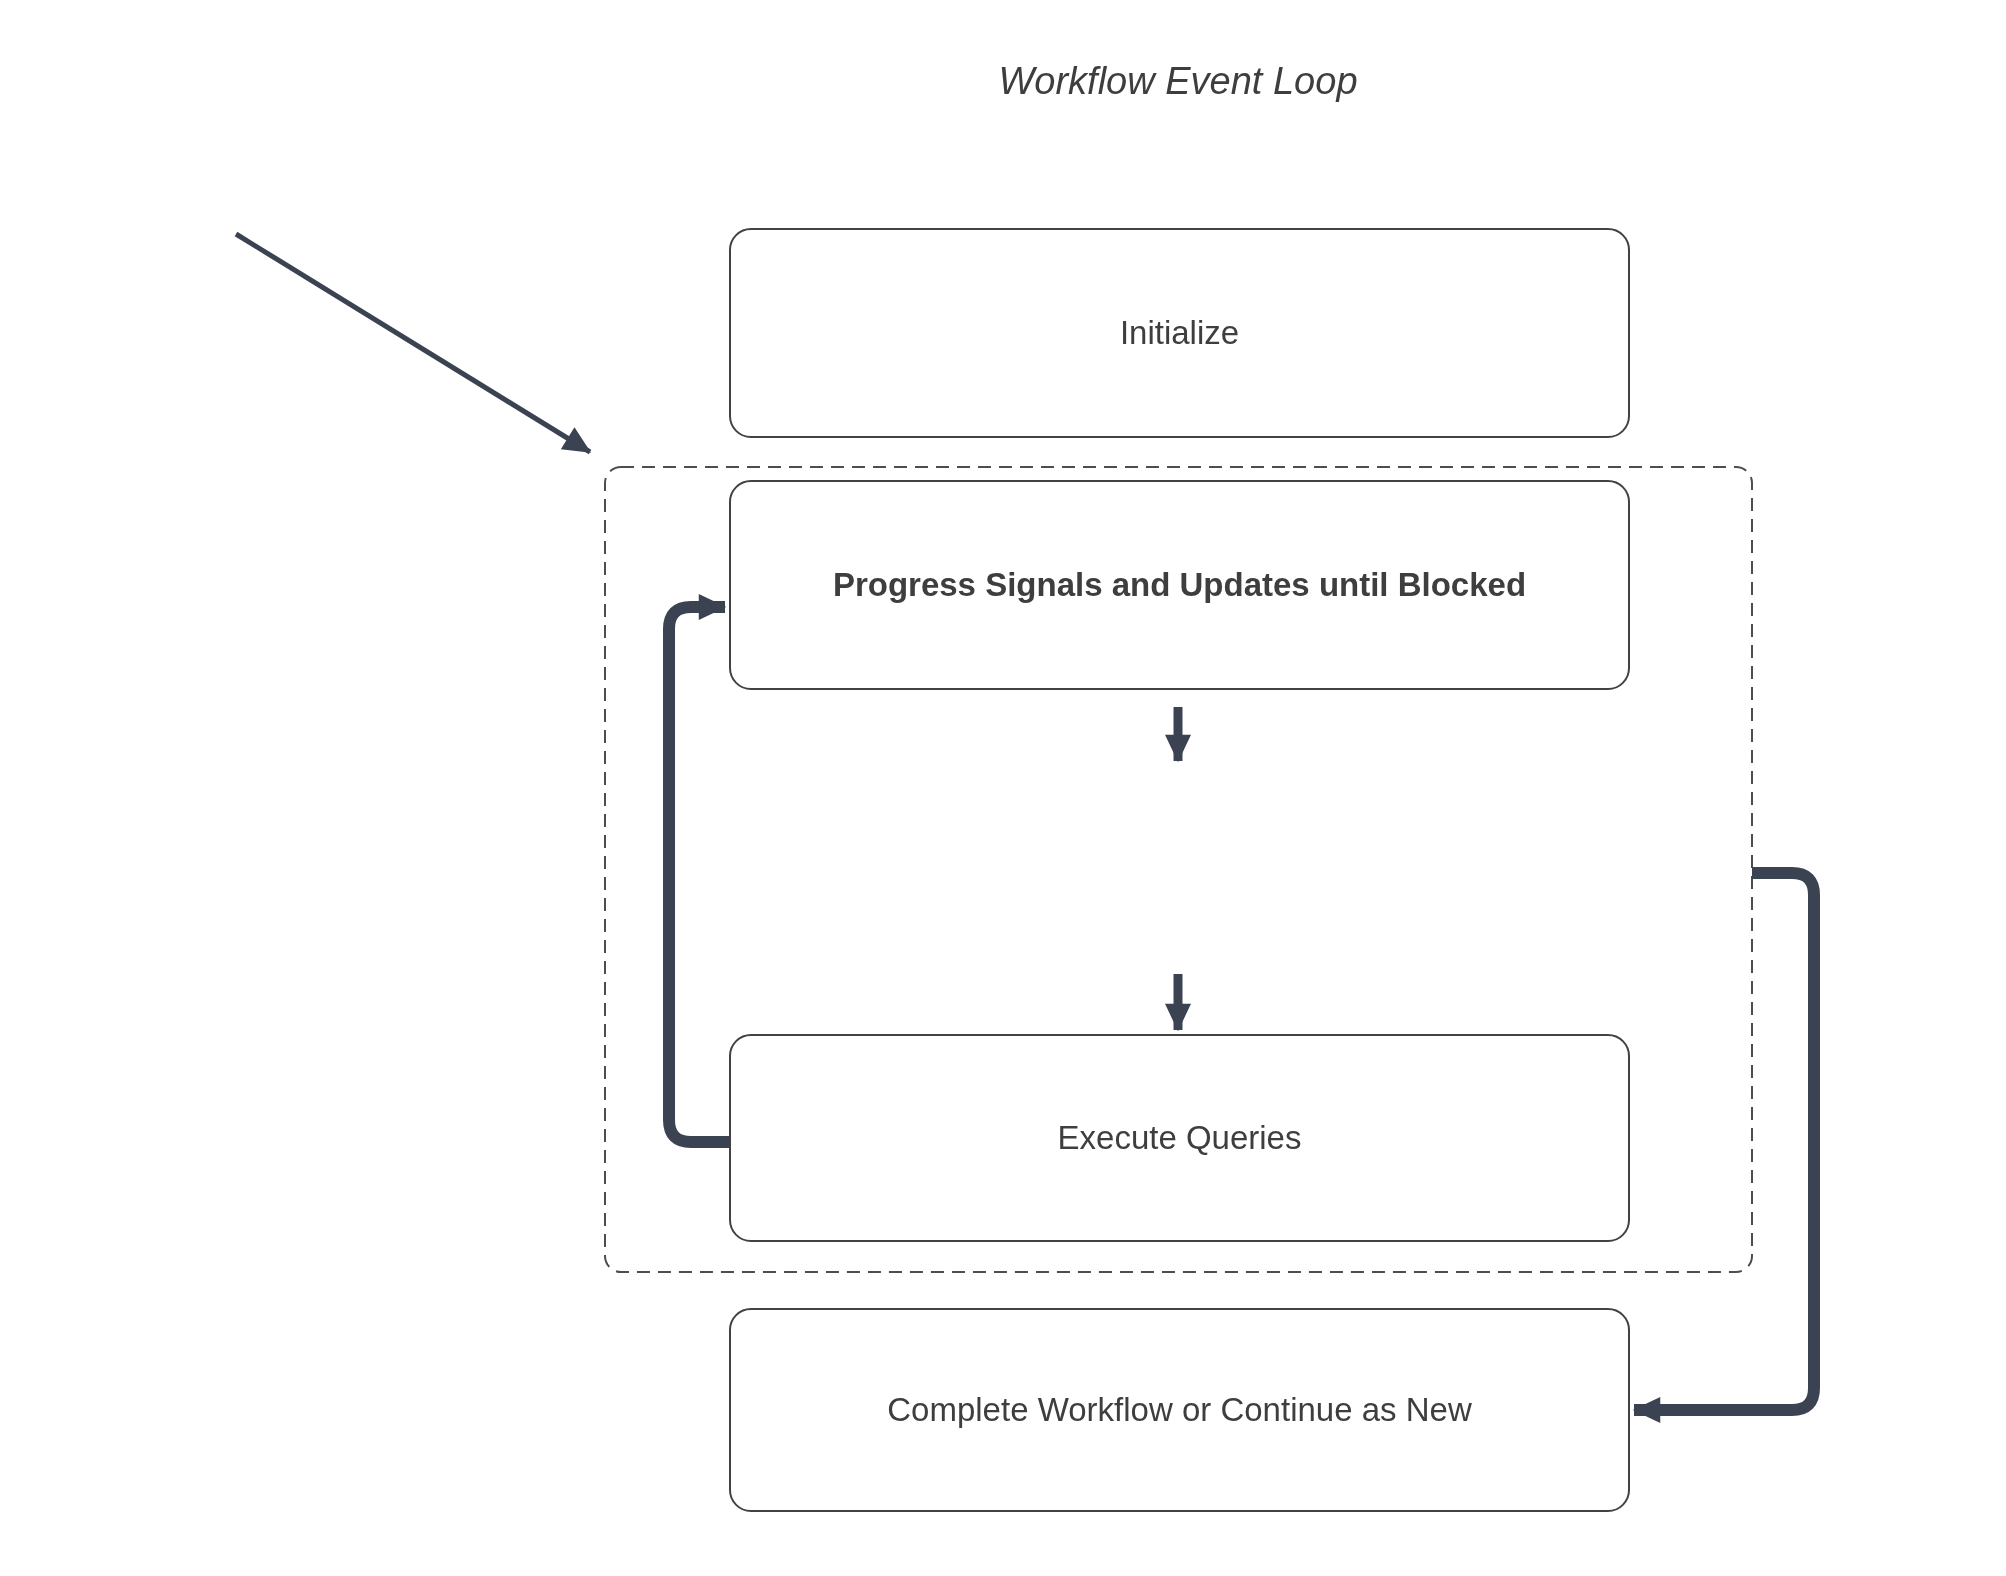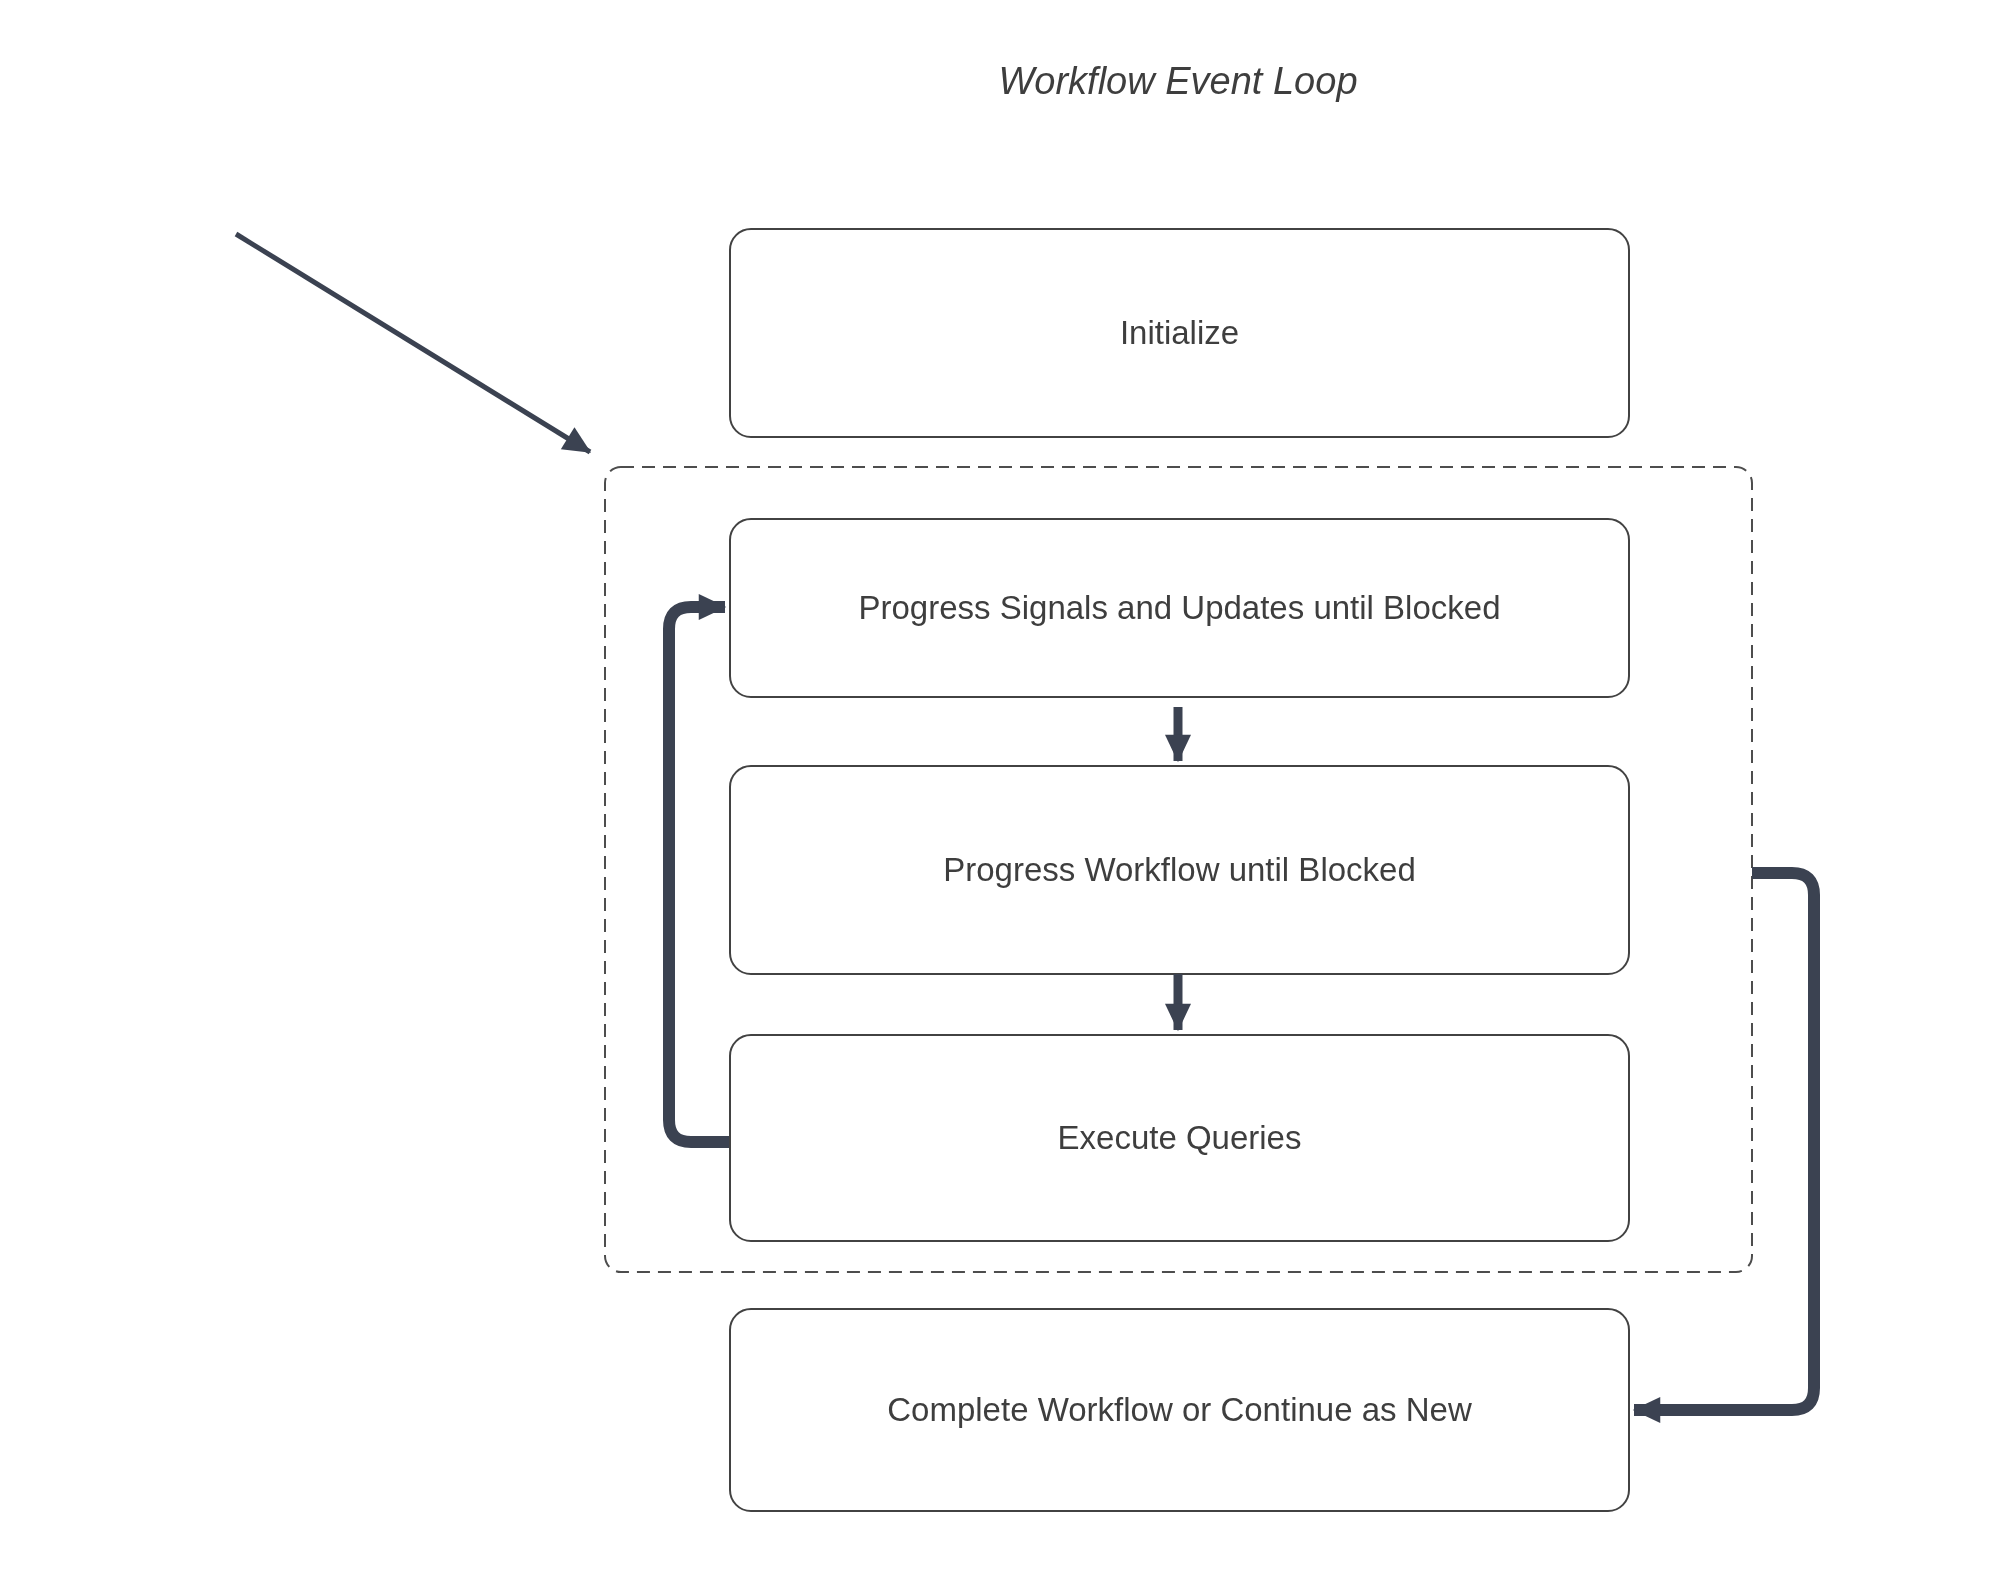--- a/index.html
+++ b/index.html
@@ -33,21 +33,21 @@
   .node{
     position:absolute;left:729px;width:901px;
     background:var(--background);
     border:2.5px solid var(--node-border);
     border-radius:22px;
     display:flex;align-items:center;justify-content:center;
     text-align:center;font-size:33px;line-height:40px;color:var(--text);
     padding:0 30px;
   }
   .node-initialize{top:228px;height:210px;}
-  .node-progress-signals{top:518px;height:180px;}
+  .node-progress-signals{top:480px;height:210px;font-weight:bold;}
   .node-progress-workflow{top:765px;height:210px;}
   .node-execute-queries{top:1034px;height:208px;}
   .node-complete{top:1308px;height:204px;}
   svg.connectors{position:absolute;left:0;top:0;pointer-events:none;}
   .dashed-rect{
     fill:none;
     stroke:var(--dashed-border);
     stroke-width:2;
     stroke-dasharray:13 8;
   }
@@ -66,23 +66,20 @@
 
 
   <div class="node node-initialize">
     <span>Initialize</span>
   </div>
 
   <div class="node node-progress-signals">
     <span>Progress Signals and Updates until Blocked</span>
   </div>
 
-  <div class="node node-progress-workflow">
-    <span>Progress Workflow until Blocked</span>
-  </div>
 
   <div class="node node-execute-queries">
     <span>Execute Queries</span>
   </div>
 
   <div class="node node-complete">
     <span>Complete Workflow or Continue as New</span>
   </div>
 
   <svg class="connectors" width="2006" height="1576" viewBox="0 0 2006 1576" aria-hidden="true">

